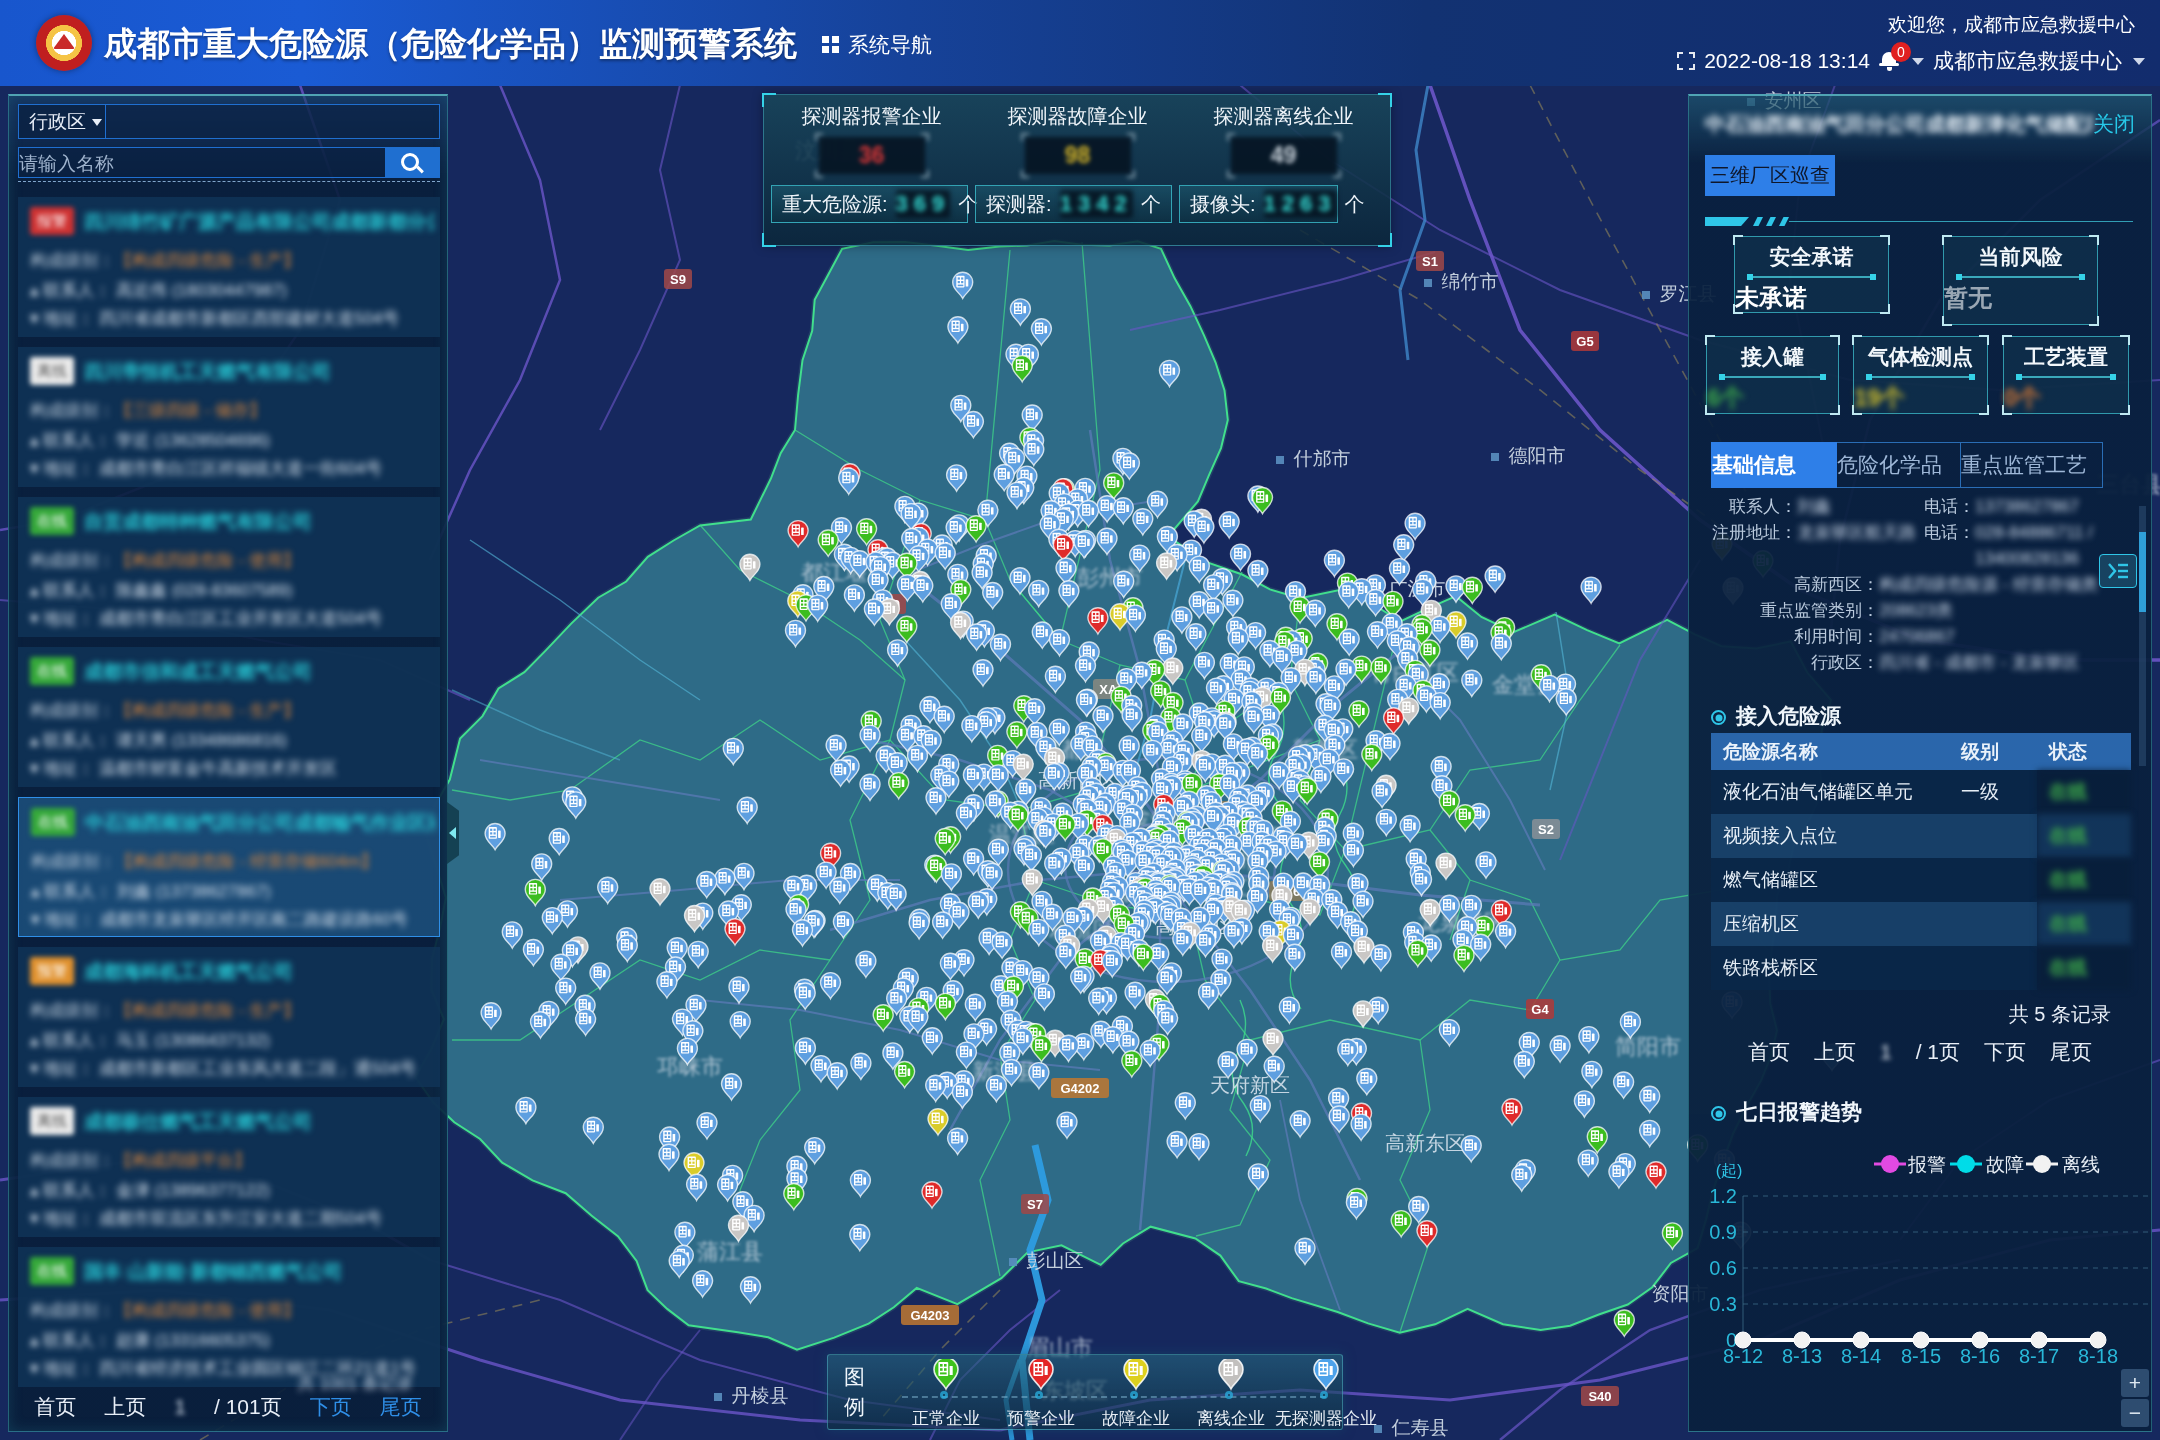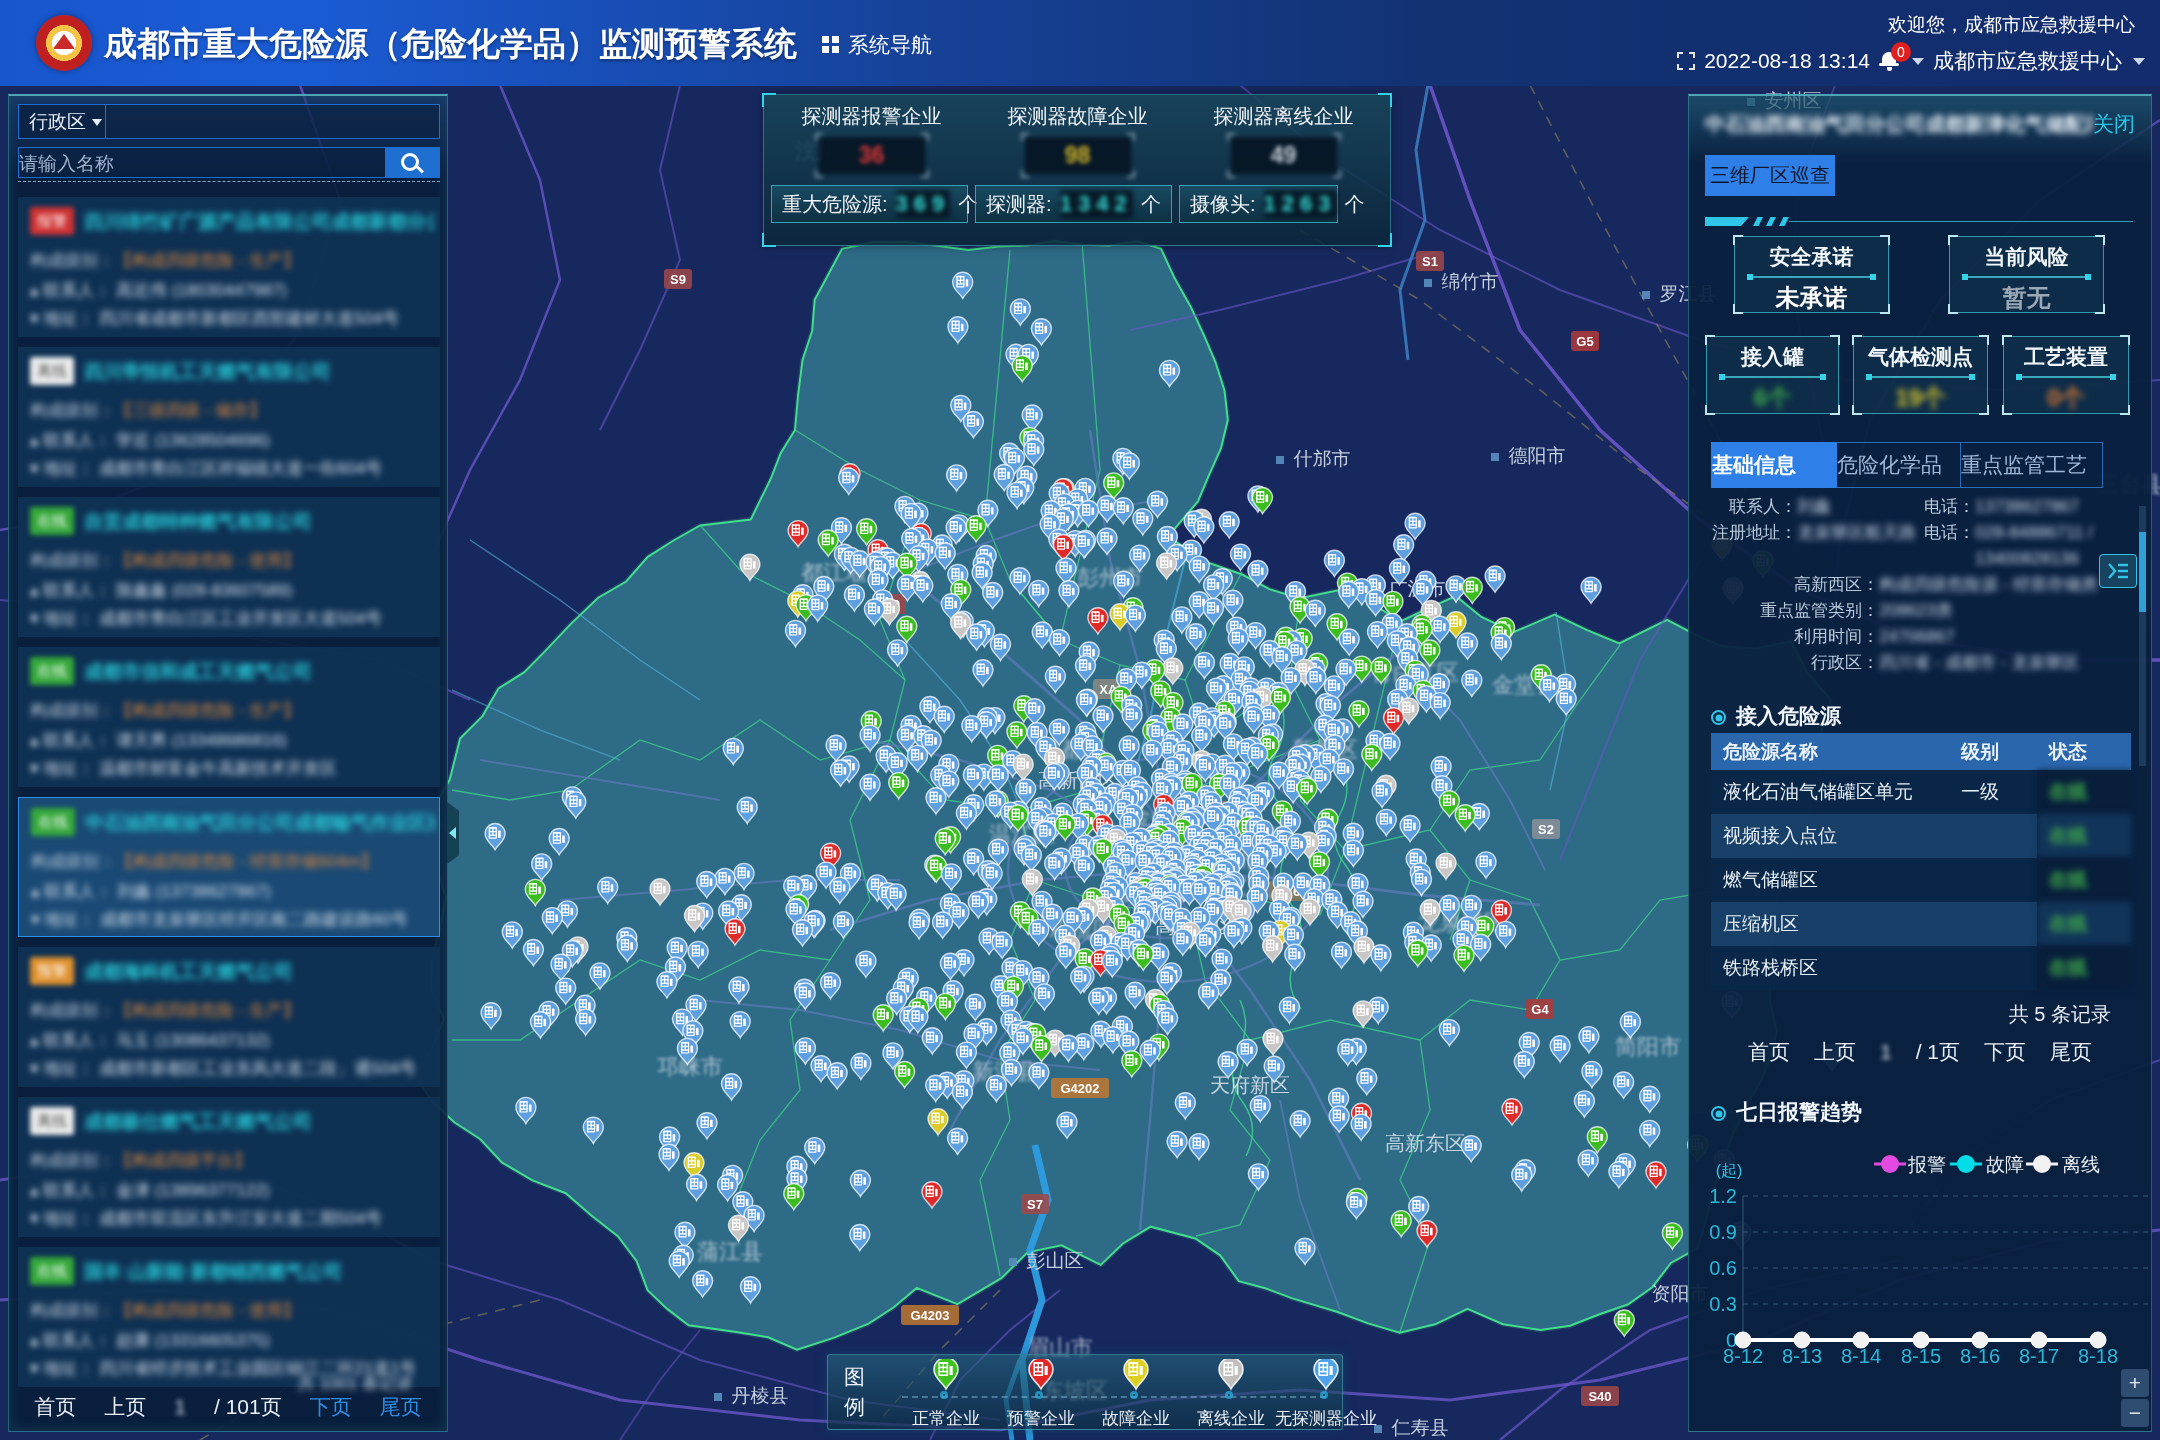--- a/index.html
+++ b/index.html
@@ -143,21 +143,21 @@
 .kbox{position:absolute;border:1px solid rgba(60,190,205,.75);background:rgba(20,60,84,.45)}
 .kbox .cor{position:absolute;width:10px;height:10px;border:2px solid #bfe9f2}
 .kbox .c1{left:-2px;top:-2px;border-right:0;border-bottom:0}
 .kbox .c2{right:-2px;top:-2px;border-left:0;border-bottom:0}
 .kbox .c3{left:-2px;bottom:-2px;border-right:0;border-top:0}
 .kbox .c4{right:-2px;bottom:-2px;border-left:0;border-top:0}
 .kbox .h{font-size:21px;font-weight:bold;color:#f2f7fb;text-align:center;margin-top:9px;line-height:22px}
 .kbox .sep{position:relative;margin:8px 12px 0;height:2px;background:rgba(70,200,215,.8)}
 .kbox .sep:before,.kbox .sep:after{content:"";position:absolute;top:-2px;width:6px;height:6px;background:#35d2e8}
 .kbox .sep:before{left:0}.kbox .sep:after{right:0}
-.kbox .v{font-size:24px;font-weight:bold;text-align:center;margin-top:7px;line-height:26px}
+.kbox .v{font-size:24px;font-weight:bold;text-align:left;margin-top:7px;line-height:26px}
 .tabs{position:absolute;left:22px;top:346px;display:flex}
 .tabs .tb{font-size:21px;padding:8px 0;width:126px;border:1px solid #2a6db5;color:#9fb8d8}
 .tabs .tb.on{background:#2e7fe8;color:#fff;border-color:#2e7fe8;font-weight:bold}
 .tabs .tb+.tb{border-left:0}
 #rp .info{position:absolute;left:20px;top:402px;width:420px;font-size:17px;line-height:17px;color:#cfdcec}
 #rp .info .r{display:flex;margin-bottom:9px}
 #rp .info .l1{width:88px;text-align:right;color:#b9c9dc}
 #rp .info .v1{width:120px;margin-right:6px}
 #rp .info .l2{width:52px;text-align:right;color:#b9c9dc}
 #rp .info .v2{flex:1}
@@ -1467,21 +1467,21 @@
       </div>
 <div class="kbox" style="left:45px;top:140px;width:155px;height:77px">
         <i class="cor c1"></i>
         <i class="cor c2"></i>
         <i class="cor c3"></i>
         <i class="cor c4"></i>
  <div class="h">安全承诺</div>
         <div class="sep"></div>
         <div class="v" style="color:#fff">未承诺</div>
       </div>
-<div class="kbox" style="left:260px;top:140px;width:155px;height:77px">
+<div class="kbox" style="left:254px;top:140px;width:155px;height:89px">
         <i class="cor c1"></i>
         <i class="cor c2"></i>
         <i class="cor c3"></i>
         <i class="cor c4"></i>
  <div class="h">当前风险</div>
         <div class="sep"></div>
         <div class="v" style="color:#9aa7b4">暂无</div>
       </div>
 <div class="kbox" style="left:17px;top:240px;width:133px;height:78px">
         <i class="cor c1"></i>

